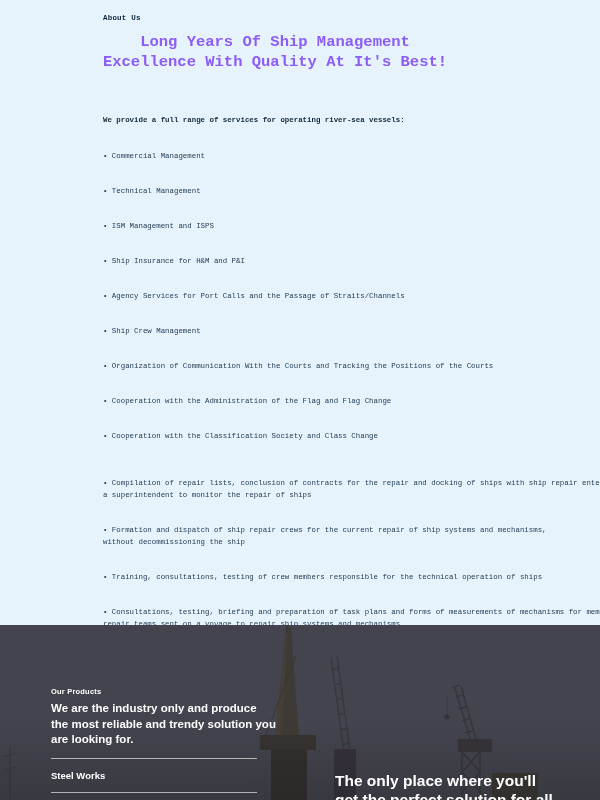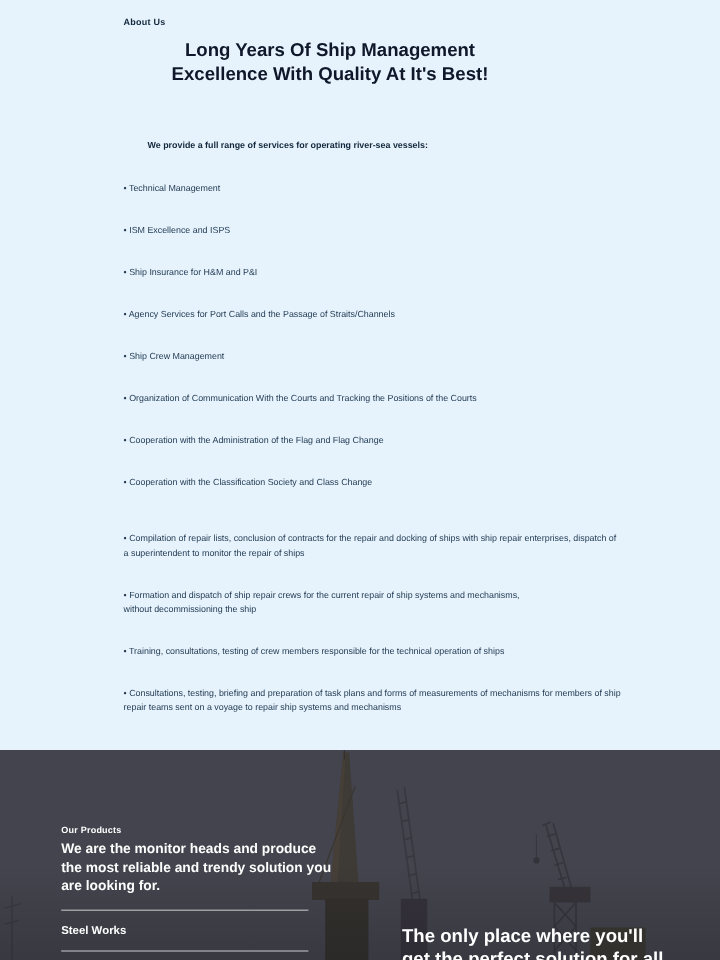--- a/index.html
+++ b/index.html
@@ -1,26 +1,26 @@
 <!DOCTYPE html>
 <html><head>
 <meta charset="utf-8">
 <style>
   html,body{margin:0;padding:0;}
   body{width:600px;height:800px;overflow:hidden;font-family:"Liberation Sans",sans-serif;}
   .page{position:relative;width:600px;height:800px;overflow:hidden;background:#e7f3fc;}
 
   
-  .about{position:absolute;left:0;top:0;width:600px;height:469px;background:#e7f3fc;}
+  .about{position:absolute;left:0;top:0;width:600px;height:469px;background:#e7f3fc;font-family:Liberation Mono, monospace;}
   .about-label{position:absolute;left:103px;top:14px;font-size:7.5px;font-weight:bold;color:#12283c;letter-spacing:.2px;}
   .heading{position:absolute;left:0;top:33px;width:550px;margin:0;text-align:center;
-           font-size:15.5px;line-height:19.5px;font-weight:bold;color:#0f172a;white-space:pre-line;}
+           font-size:15.5px;line-height:19.5px;font-weight:bold;color:#8b5cf6;white-space:pre-line;}
   .content{position:absolute;left:103px;top:92px;width:440px;font-size:7.4px;line-height:11.7px;
            color:#1d3750;white-space:pre;}
-  .list-title{font-weight:bold;color:#12283c;white-space:pre;margin-left:20px;}
+  .list-title{font-weight:bold;color:#12283c;white-space:pre;}
   .mt{margin-top:12px;}
   .li{white-space:pre;}
   .cta{position:absolute;left:0;top:568px;width:600px;text-align:center;
        font-size:11px;font-weight:bold;color:#13293e;}
 
   
   .products{position:absolute;left:0;top:625px;width:600px;height:175px;background:#43444d;overflow:hidden;}
   .cranes{position:absolute;left:0;top:0;width:600px;height:175px;display:block;}
   .shade{position:absolute;left:0;top:0;width:600px;height:175px;
          background:linear-gradient(180deg,rgba(67,68,77,0) 55%,rgba(30,30,36,.30) 100%);}
@@ -39,22 +39,23 @@
 
 <div class="page">
 
   <section class="about">
     <div class="about-label">About Us</div>
     <h1 class="heading">Long Years Of Ship Management
 Excellence With Quality At It's Best!</h1>
 
     <div class="content">
       <div class="list-title">We provide a full range of services for operating river-sea vessels:</div>
+      <div class="li">• Commercial Management</div>
       <div class="li">• Technical Management</div>
-      <div class="li">• ISM Excellence and ISPS</div>
+      <div class="li">• ISM Management and ISPS</div>
       <div class="li">• Ship Insurance for H&amp;M and P&amp;I</div>
       <div class="li">• Agency Services for Port Calls and the Passage of Straits/Channels</div>
       <div class="li">• Ship Crew Management</div>
       <div class="li">• Organization of Communication With the Courts and Tracking the Positions of the Courts</div>
       <div class="li">• Cooperation with the Administration of the Flag and Flag Change</div>
       <div class="li">• Cooperation with the Classification Society and Class Change</div>
 
       <div class="li">• Compilation of repair lists, conclusion of contracts for the repair and docking of ships with ship repair enterprises, dispatch of
 a superintendent to monitor the repair of ships</div>
       <div class="li">• Formation and dispatch of ship repair crews for the current repair of ship systems and mechanisms,
@@ -120,21 +121,21 @@
 
       <g stroke="#3a3a42" stroke-width="1.2" fill="none">
         <line x1="10" y1="122" x2="10" y2="175"></line>
         <line x1="3" y1="132" x2="17" y2="128"></line>
         <line x1="4" y1="145" x2="16" y2="142"></line>
       </g>
     </svg>
     <div class="shade"></div>
 
     <div class="products-label">Our Products</div>
-    <div class="products-intro">We are the monitor heads and produce
+    <div class="products-intro">We are the industry only and produce
 the most reliable and trendy solution you
 are looking for.</div>
     <div class="rule rule1"></div>
     <div class="category">Steel Works</div>
     <div class="rule rule2"></div>
     <div class="tagline">The only place where you'll
 get the perfect solution for all</div>
   </section>
 
 </div>

